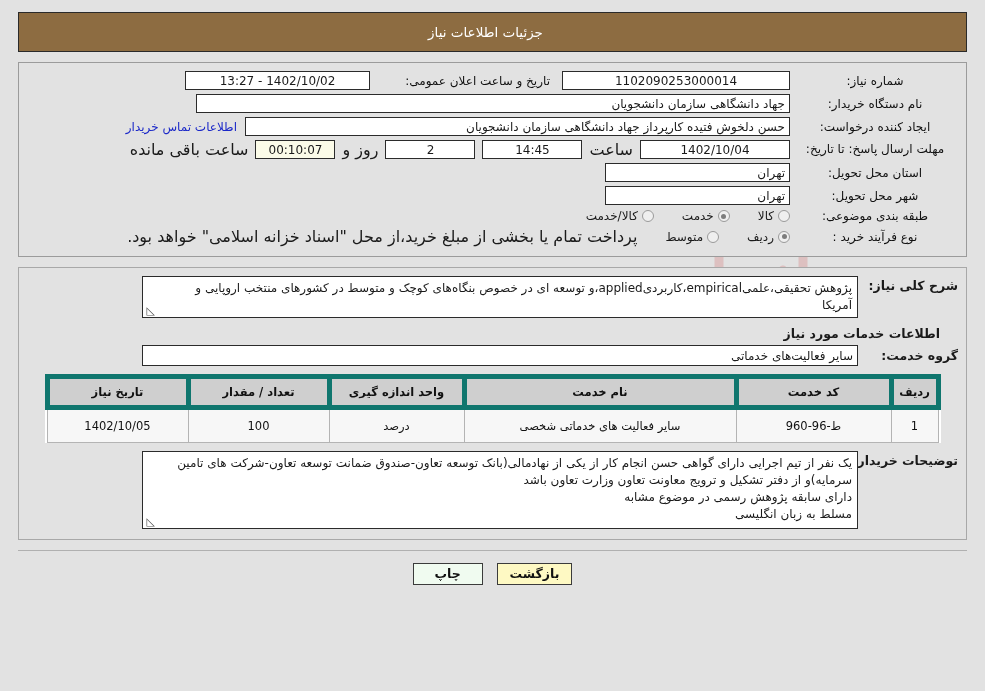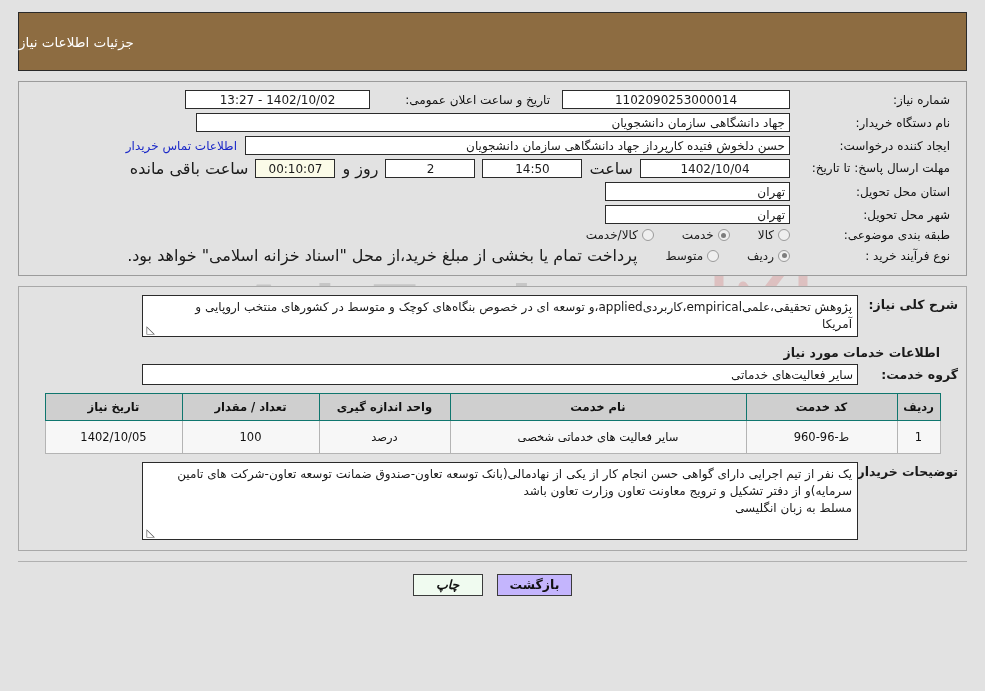--- a/index.html
+++ b/index.html
@@ -47,27 +47,27 @@
     position: absolute;
     right: 176px;
     top: 6px;
     width: 96px;
     height: 118px;
   }
 
   
   .titlebar {
     margin: 12px 18px 0 18px;
-    height: 59px;
+    height: 40px;
     background: #8d6c41;
     border: 1px solid #2a2a2a;
     box-sizing: border-box;
     display: flex;
     align-items: center;
-    justify-content: flex-end;
+    justify-content: center;
     position: relative;
     z-index: 2;
   }
   .titlebar-text {
     color: #ffffff;
     font-size: 13.5px;
     padding-right: 14px;
   }
 
   
@@ -93,21 +93,21 @@
     vertical-align: middle;
   }
   .lbl {
     text-align: right;
     white-space: nowrap;
     padding-right: 8px !important;
     padding-left: 6px !important;
     font-size: 12px;
     color: #111;
   }
-  .lbl-w { width: 150px; }
+  .lbl-w { width: 150px; text-align: center; }
 
   .fld {
     border: 1px solid #2b2b2b;
     background: #ffffff;
     height: 19px;
     line-height: 19px;
     box-sizing: border-box;
     padding: 0 4px;
     font-size: 12px;
     color: #1a1a1a;
@@ -181,21 +181,21 @@
   
   table.grid {
     border-collapse: collapse;
     width: 896px;
     margin: 8px auto 0 auto;
     background: #fff;
     font-size: 11.5px;
   }
   table.grid th {
     background: #cfcfcf;
-    border: 1px solid #0f766e;
+    border: 5px solid #0f766e;
     height: 24px;
     font-weight: bold;
     color: #111;
     text-align: center;
     padding: 1px 4px;
     white-space: nowrap;
   }
   table.grid td {
     background: #f7f7f7;
     border: 1px solid #b4b4b4;
@@ -221,22 +221,22 @@
     min-width: 70px;
     font-size: 12.5px;
     font-weight: bold;
     cursor: pointer;
     padding: 0 12px;
     box-sizing: border-box;
     line-height: 20px;
     text-align: center;
     font-family: "DejaVu Sans", "Liberation Sans", sans-serif;
   }
-  .btn.print  { background: #f0fbf0; color: #111; font-style: italic; }
-  .btn.back   { background: #c4b5fd; color: #111; }
+  .btn.print  { background: #f0fbf0; color: #111; }
+  .btn.back   { background: #fef9c3; color: #111; }
 
   .hr-sep {
     border: none;
     border-top: 1px solid #b0b0b0;
     margin: 10px 18px 0 18px;
   }
 </style>
 </head>
 <body>
 
@@ -284,21 +284,21 @@
         </div>
       </td>
     </tr>
 
     <tr>
       <td class="lbl lbl-w" style="white-space:normal;line-height:15px;">مهلت ارسال پاسخ: تا تاریخ:</td>
       <td colspan="4">
         <div style="display:flex;align-items:center;gap:7px;">
           <div class="fld center" style="width:150px;">1402/10/04</div>
           <span class="inline-note">ساعت</span>
-          <div class="fld center" style="width:100px;">14:50</div>
+          <div class="fld center" style="width:100px;">14:45</div>
           <div class="fld center" style="width:90px;">2</div>
           <span class="inline-note">روز و</span>
           <div class="fld timer" style="width:80px;">00:10:07</div>
           <span class="inline-note">ساعت باقی مانده</span>
         </div>
       </td>
     </tr>
 
     <tr>
       <td class="lbl lbl-w">استان محل تحویل:</td>
@@ -392,20 +392,21 @@
         <td>100</td>
         <td>1402/10/05</td>
       </tr>
     </tbody>
   </table>
 
   <div style="display:flex;align-items:flex-start;gap:8px;margin-top:8px;">
     <span class="bold-lbl" style="width:92px;text-align:right;padding-top:2px;">توضیحات خریدار:</span>
     <div class="ta" style="width:716px;height:78px;">
       <div>یک نفر از تیم اجرایی دارای گواهی حسن انجام کار از یکی از نهادمالی(بانک توسعه تعاون-صندوق ضمانت توسعه تعاون-شرکت های تامین سرمایه)و از دفتر تشکیل و ترویج معاونت تعاون وزارت تعاون باشد</div>
+      <div>دارای سابقه پژوهش رسمی در موضوع مشابه</div>
       <div>مسلط به زبان انگلیسی</div>
       <span class="grip">◺</span>
     </div>
   </div>
 
 </div>
 
 <hr class="hr-sep">
 
 <div class="footer">

